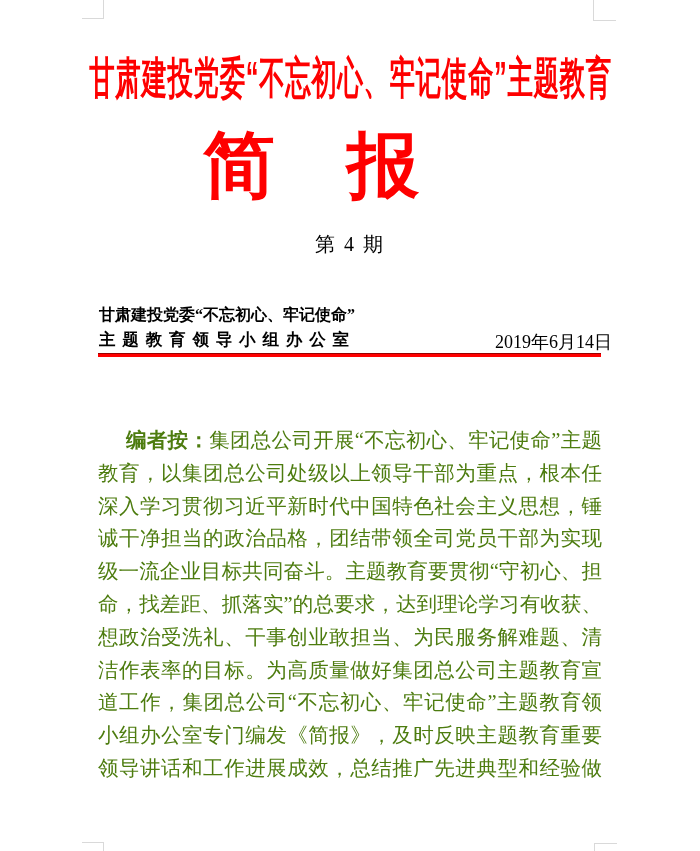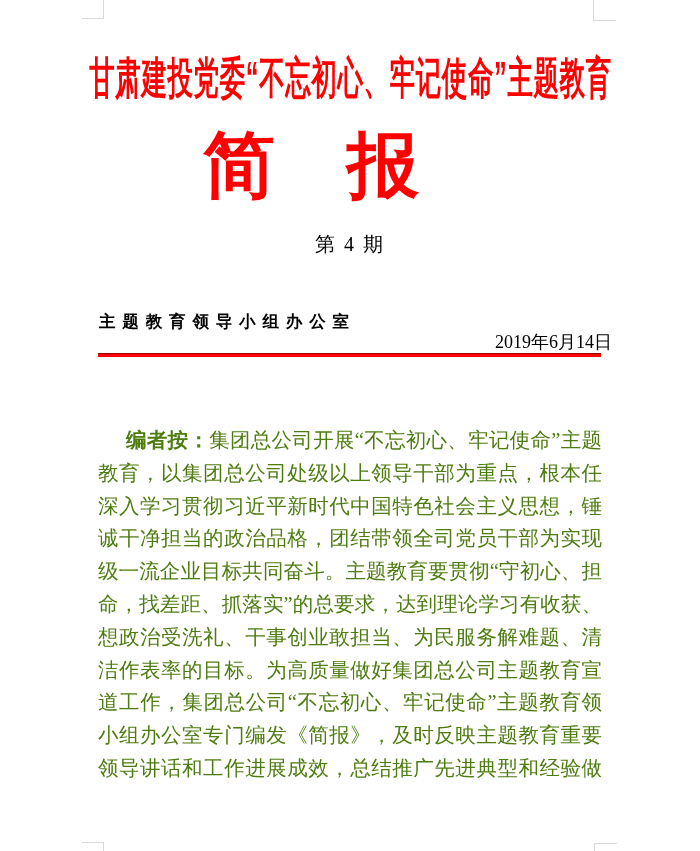--- a/index.html
+++ b/index.html
@@ -59,21 +59,21 @@
   }
 
   
   .issuer-org { position: absolute; left: 99px; top: 302px; width: 250px; }
   .org1 {
     font-weight: bold; font-size: 16px; line-height: 26px;
     white-space: nowrap; letter-spacing: 0px;
   }
   .org2 {
     font-weight: bold; font-size: 16.5px; line-height: 24px;
-    text-align: justify; text-align-last: justify; margin-top: 8px;
+    text-align: justify; text-align-last: justify;
   }
   .issue-date {
     position: absolute; top: 330px; right: 100px;
     font-weight: normal; font-size: 18px; line-height: 24px;
     white-space: nowrap;
   }
 
   
   .red-rule {
     position: absolute; left: 98px; top: 353px; width: 503px; height: 4px;
@@ -110,20 +110,21 @@
 
   <div class="supertitle">
     <span class="inner">甘肃建投党委“不忘初心、牢记使命”主题教育</span>
   </div>
 
   <div class="masthead">简　报</div>
 
   <div class="issue">第 4 期</div>
 
   <div class="issuer-org">
+    <div class="org1">甘肃建投党委“不忘初心、牢记使命”</div>
     <div class="org2">主题教育领导小组办公室</div>
   </div>
 
   <div class="issue-date">2019年6月14日</div>
 
   <div class="red-rule"></div>
 
   <div class="body-text">
     <div class="bline first">
       <span class="lead">编者按：</span><span>集团总公司开展“不忘初心、牢记使命”主题</span>

